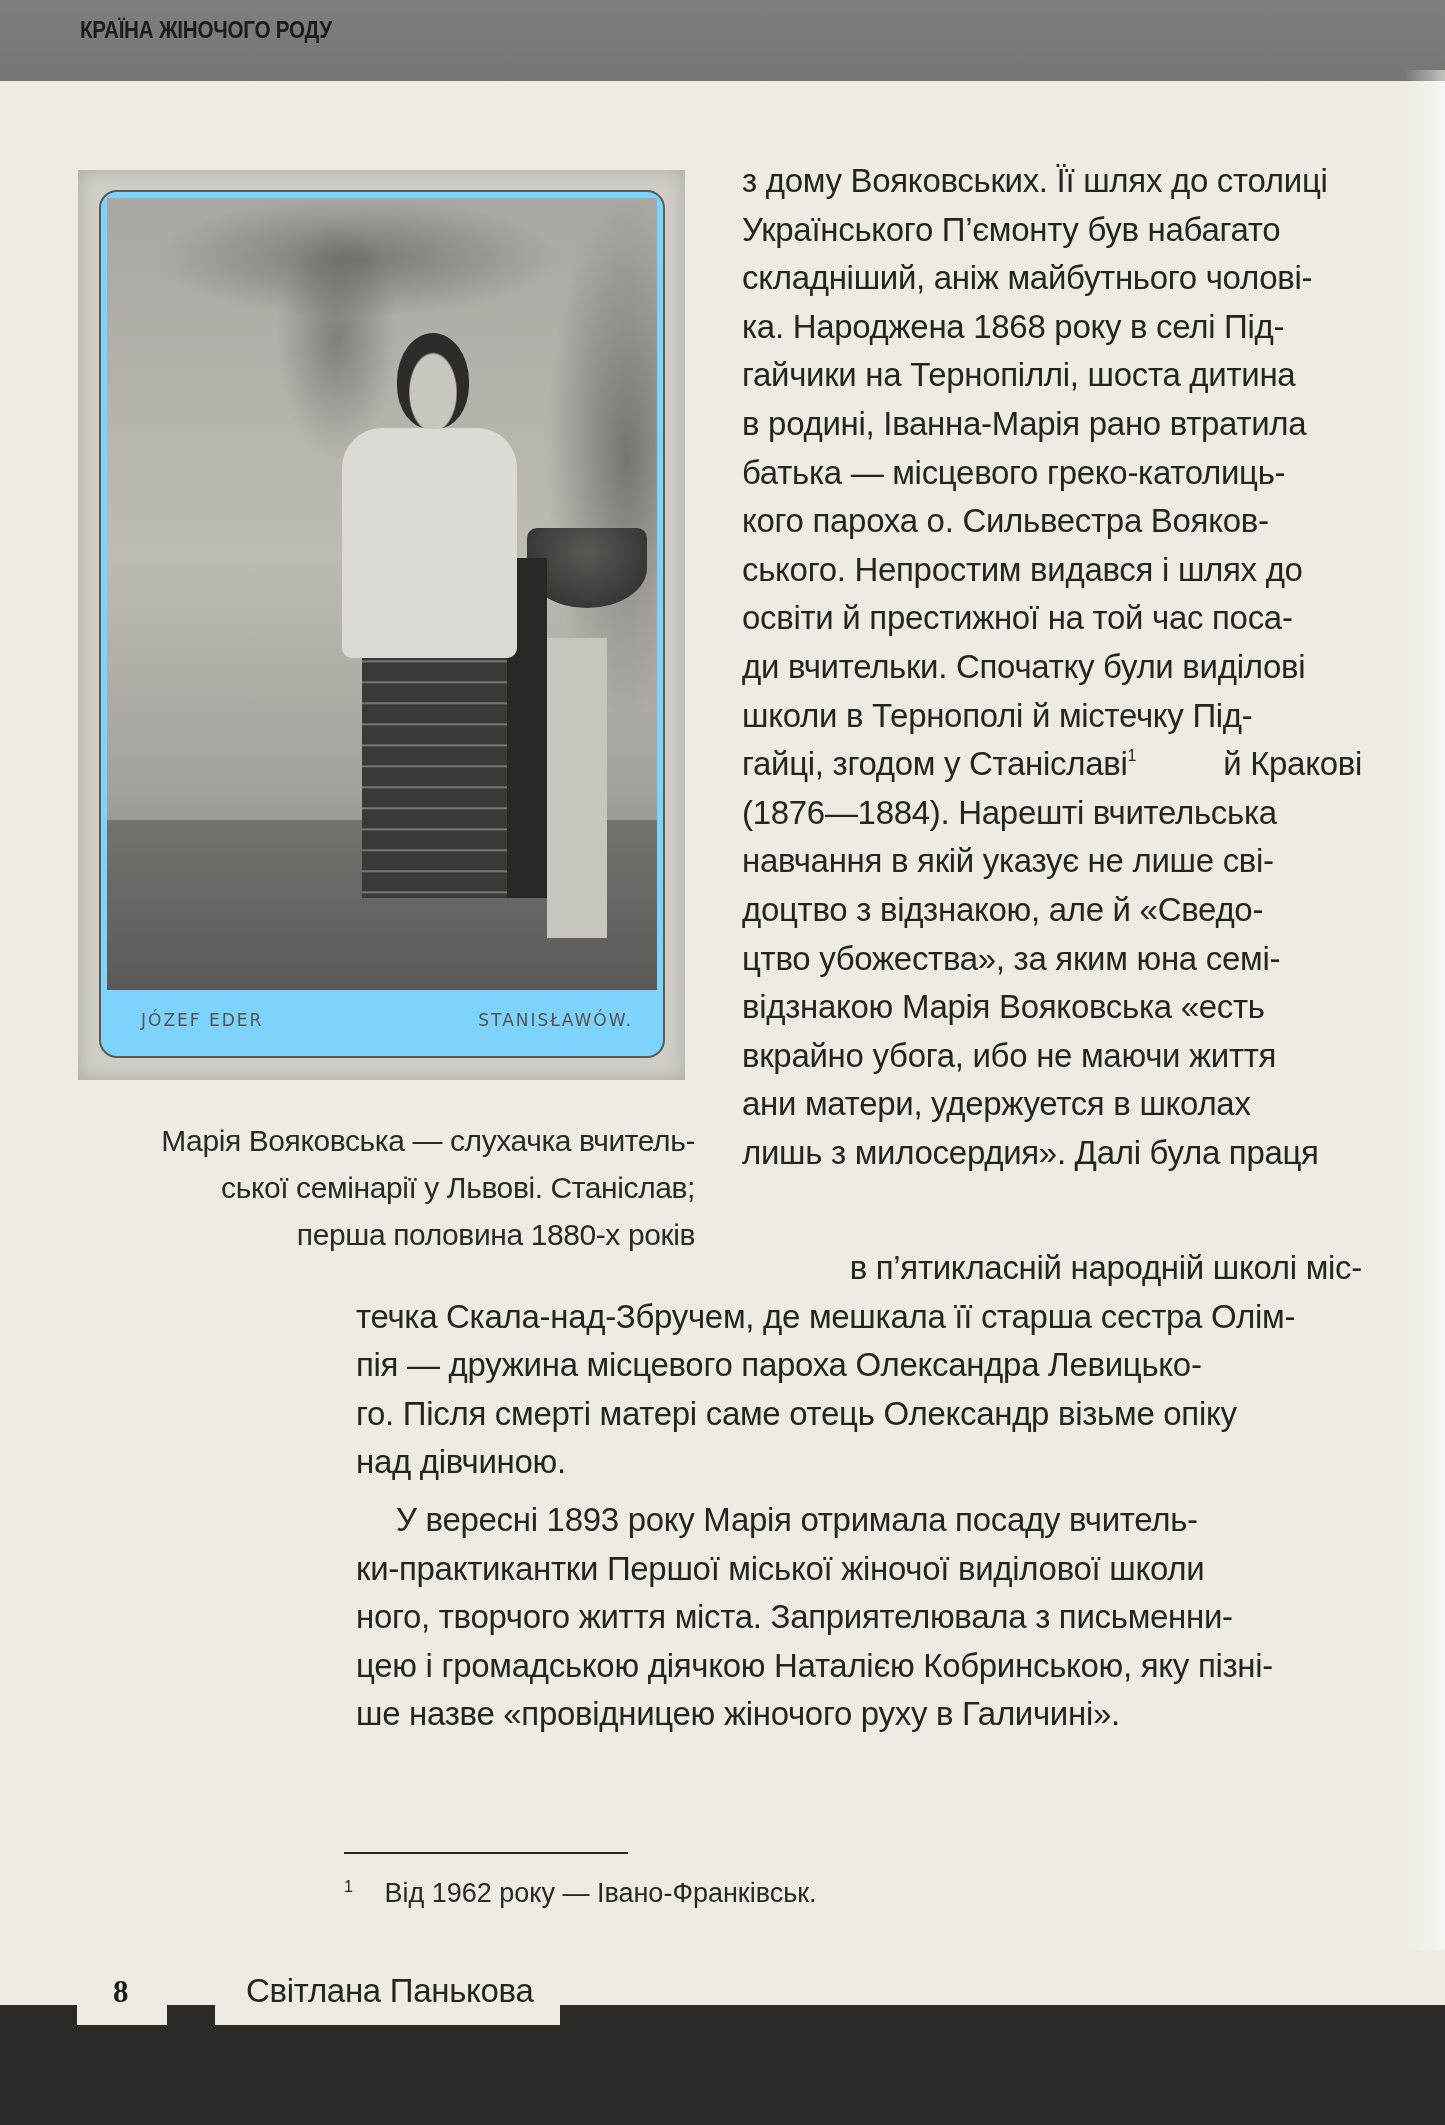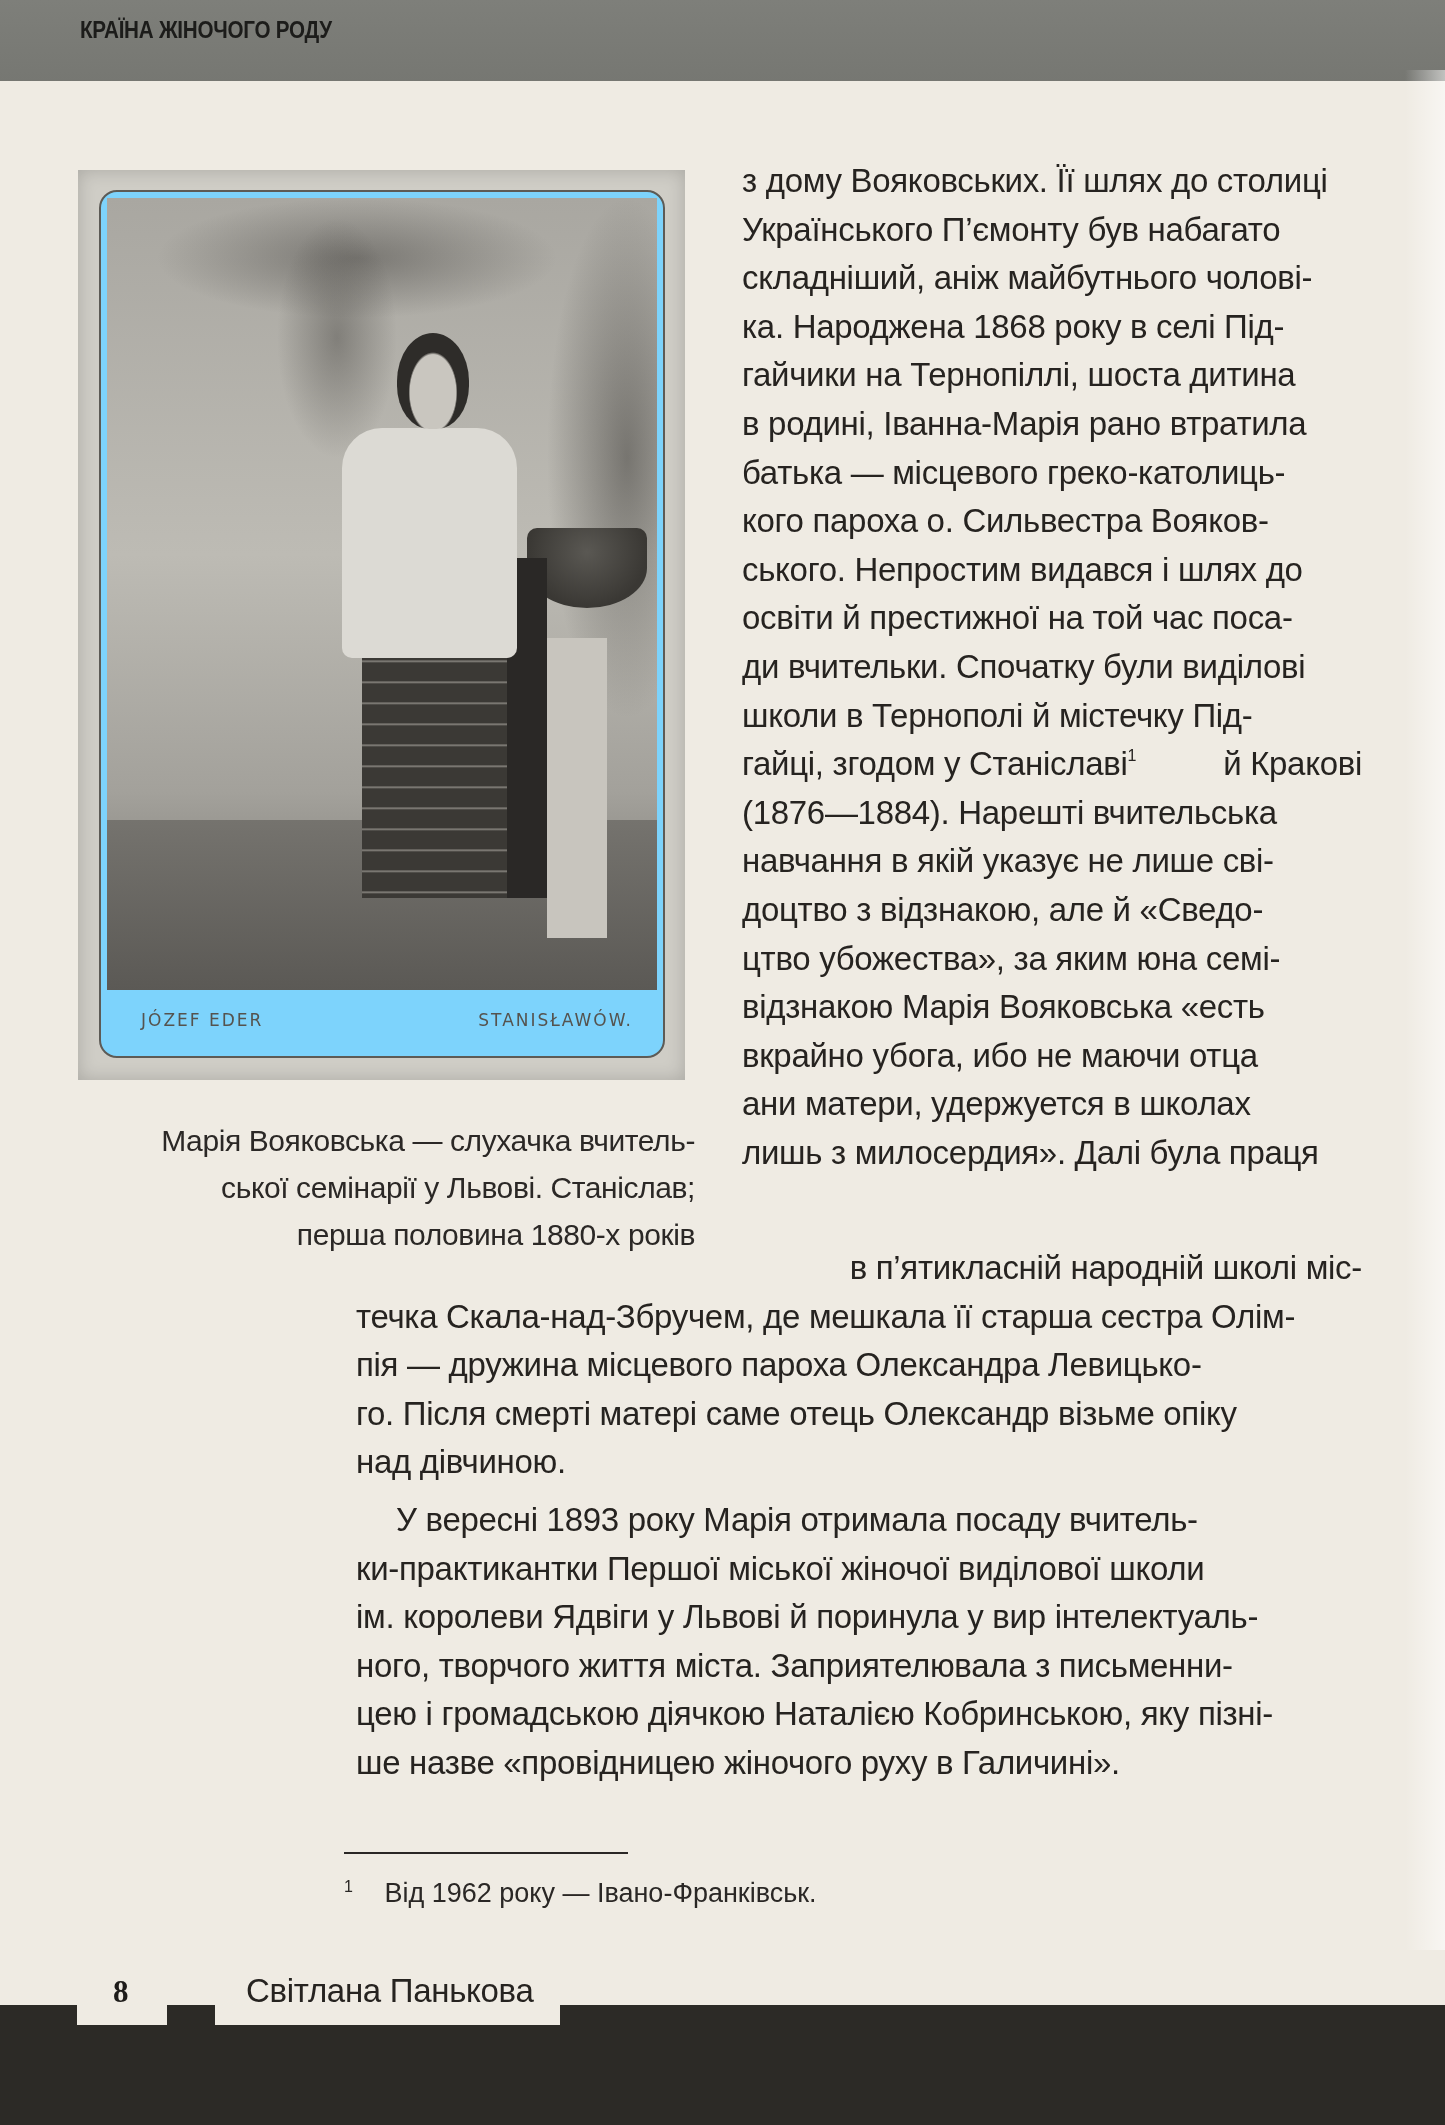--- a/index.html
+++ b/index.html
@@ -165,35 +165,34 @@
   <div class="line">школи в Тернополі й містечку Під-</div>
   <div class="line">
     <span><span>гайці, згодом у Станіславі</span><sup>1</sup></span>
     <span>й Кракові</span>
   </div>
   <div class="line">(1876—1884). Нарешті вчительська</div>
   <div class="line">навчання в якій указує не лише сві-</div>
   <div class="line">доцтво з відзнакою, але й «Сведо-</div>
   <div class="line">цтво убожества», за яким юна семі-</div>
   <div class="line">відзнакою Марія Вояковська «есть</div>
-  <div class="line">вкрайно убога, ибо не маючи отца</div>
+  <div class="line">вкрайно убога, ибо не маючи життя</div>
   <div class="line">ани матери, удержуется в школах</div>
   <div class="line">лишь з милосердия». Далі була праця</div>
 </div>
 
 <div class="wide-text">
   <div class="line indent-right">в п’ятикласній народній школі міс-</div>
   <div class="line">течка Скала-над-Збручем, де мешкала її старша сестра Олім-</div>
   <div class="line">пія — дружина місцевого пароха Олександра Левицько-</div>
   <div class="line">го. Після смерті матері саме отець Олександр візьме опіку</div>
   <div class="line last">над дівчиною.</div>
   <div class="gap"></div>
   <div class="line first-indent">У вересні 1893 року Марія отримала посаду вчитель-</div>
   <div class="line">ки-практикантки Першої міської жіночої виділової школи</div>
-  <div class="line">ім. королеви Ядвіги у Львові й поринула у вир інтелектуаль-</div>
   <div class="line">ного, творчого життя міста. Заприятелювала з письменни-</div>
   <div class="line">цею і громадською діячкою Наталією Кобринською, яку пізні-</div>
   <div class="line last">ше назве «провідницею жіночого руху в Галичині».</div>
 </div>
 
 <div class="fn-rule"></div>
 <div class="footnote">
   <span class="fn-mark">1</span>
   <span>Від 1962 року — Івано-Франківськ.</span>
 </div>

